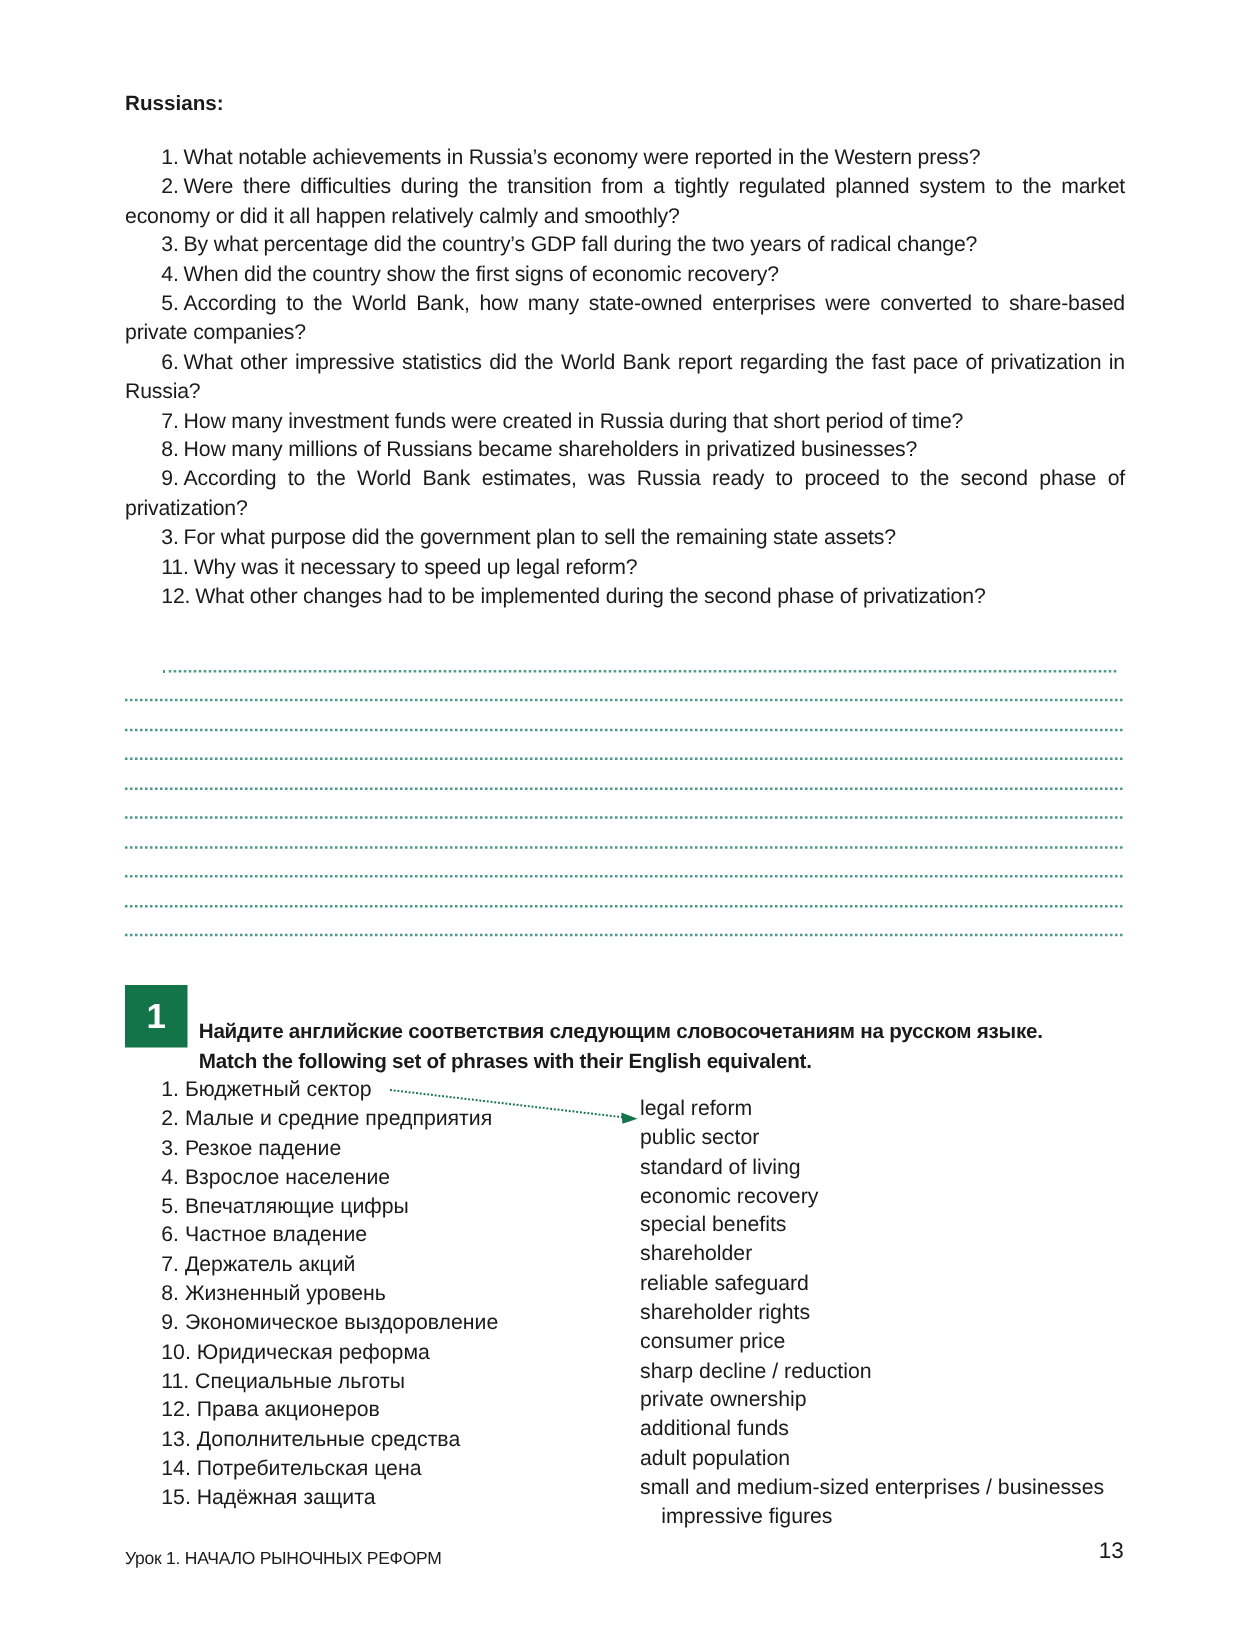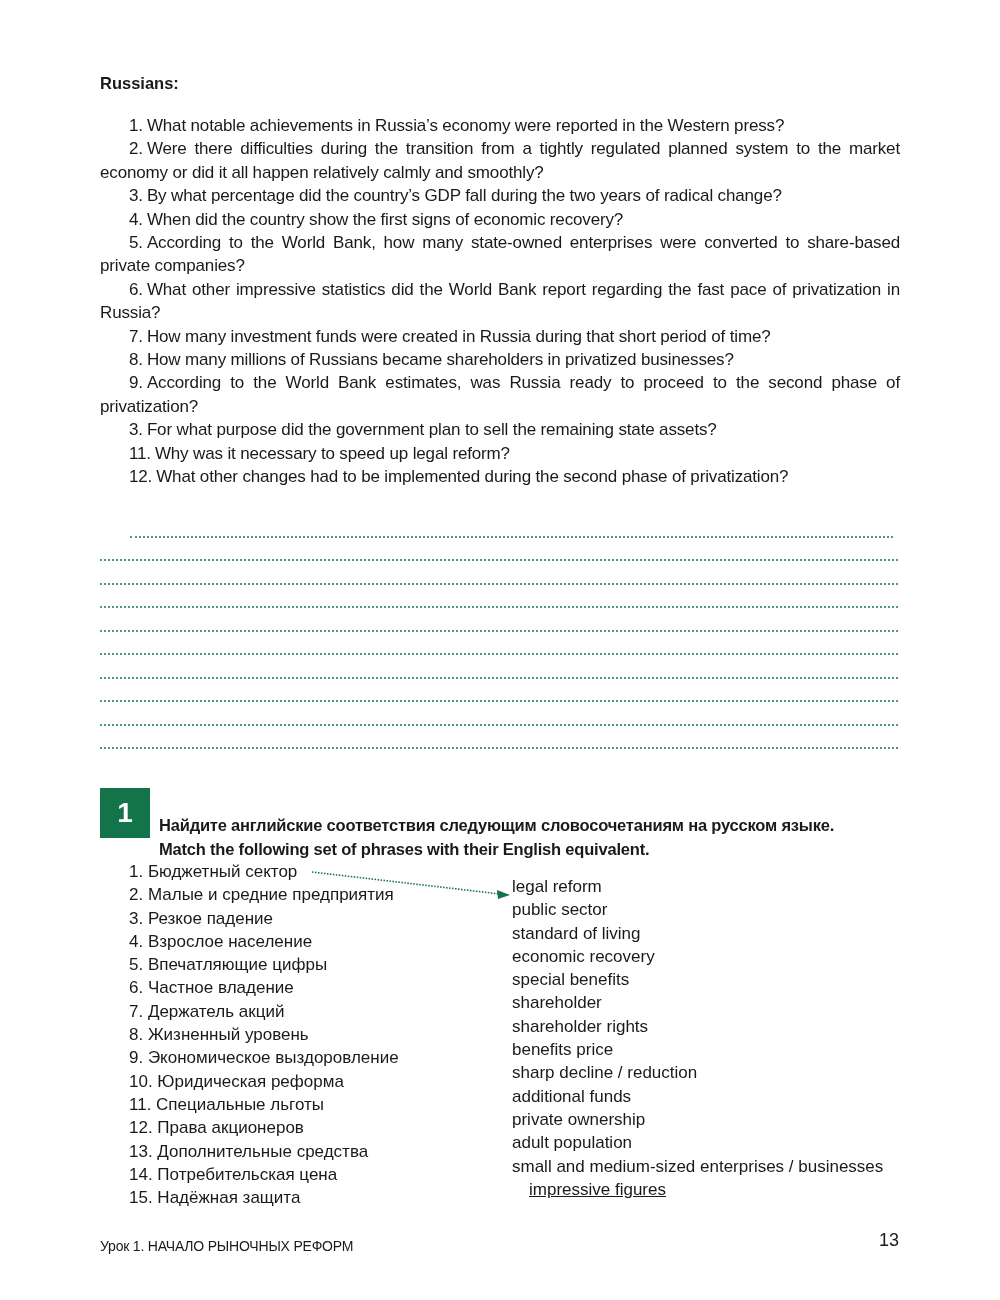--- a/index.html
+++ b/index.html
@@ -101,21 +101,21 @@
       position: absolute;
       left: 512px;
       top: 15px;
       list-style: none;
     }
     .match-item {
       font-size: 17px;
       line-height: 23.3px;
       white-space: nowrap;
     }
-    .match-item.indented { padding-left: 17px; text-decoration: underline; }
+    .match-item.indented { padding-left: 17px; }
     .arrow-svg {
       position: absolute;
       left: 0;
       top: 0;
       width: 1000px;
       height: 60px;
       pointer-events: none;
     }
 
     .footer {
@@ -201,25 +201,26 @@
       <li class="match-item">15. Надёжная защита</li>
     </ul>
 
     <ul class="en-col">
       <li class="match-item">legal reform</li>
       <li class="match-item">public sector</li>
       <li class="match-item">standard of living</li>
       <li class="match-item">economic recovery</li>
       <li class="match-item">special benefits</li>
       <li class="match-item">shareholder</li>
+      <li class="match-item">reliable safeguard</li>
       <li class="match-item">shareholder rights</li>
-      <li class="match-item">benefits price</li>
+      <li class="match-item">consumer price</li>
       <li class="match-item">sharp decline / reduction</li>
+      <li class="match-item">private ownership</li>
       <li class="match-item">additional funds</li>
-      <li class="match-item">private ownership</li>
       <li class="match-item">adult population</li>
       <li class="match-item">small and medium-sized enterprises / businesses</li>
       <li class="match-item indented">impressive figures</li>
     </ul>
 
     <svg class="arrow-svg" viewBox="0 0 1000 60">
       <line x1="312" y1="12" x2="500" y2="34" stroke="#13744a" stroke-width="1.6" stroke-dasharray="1.5 1.5"></line>
       <polygon points="510,35 497,30 498,39" fill="#13744a"></polygon>
     </svg>
   </div>

